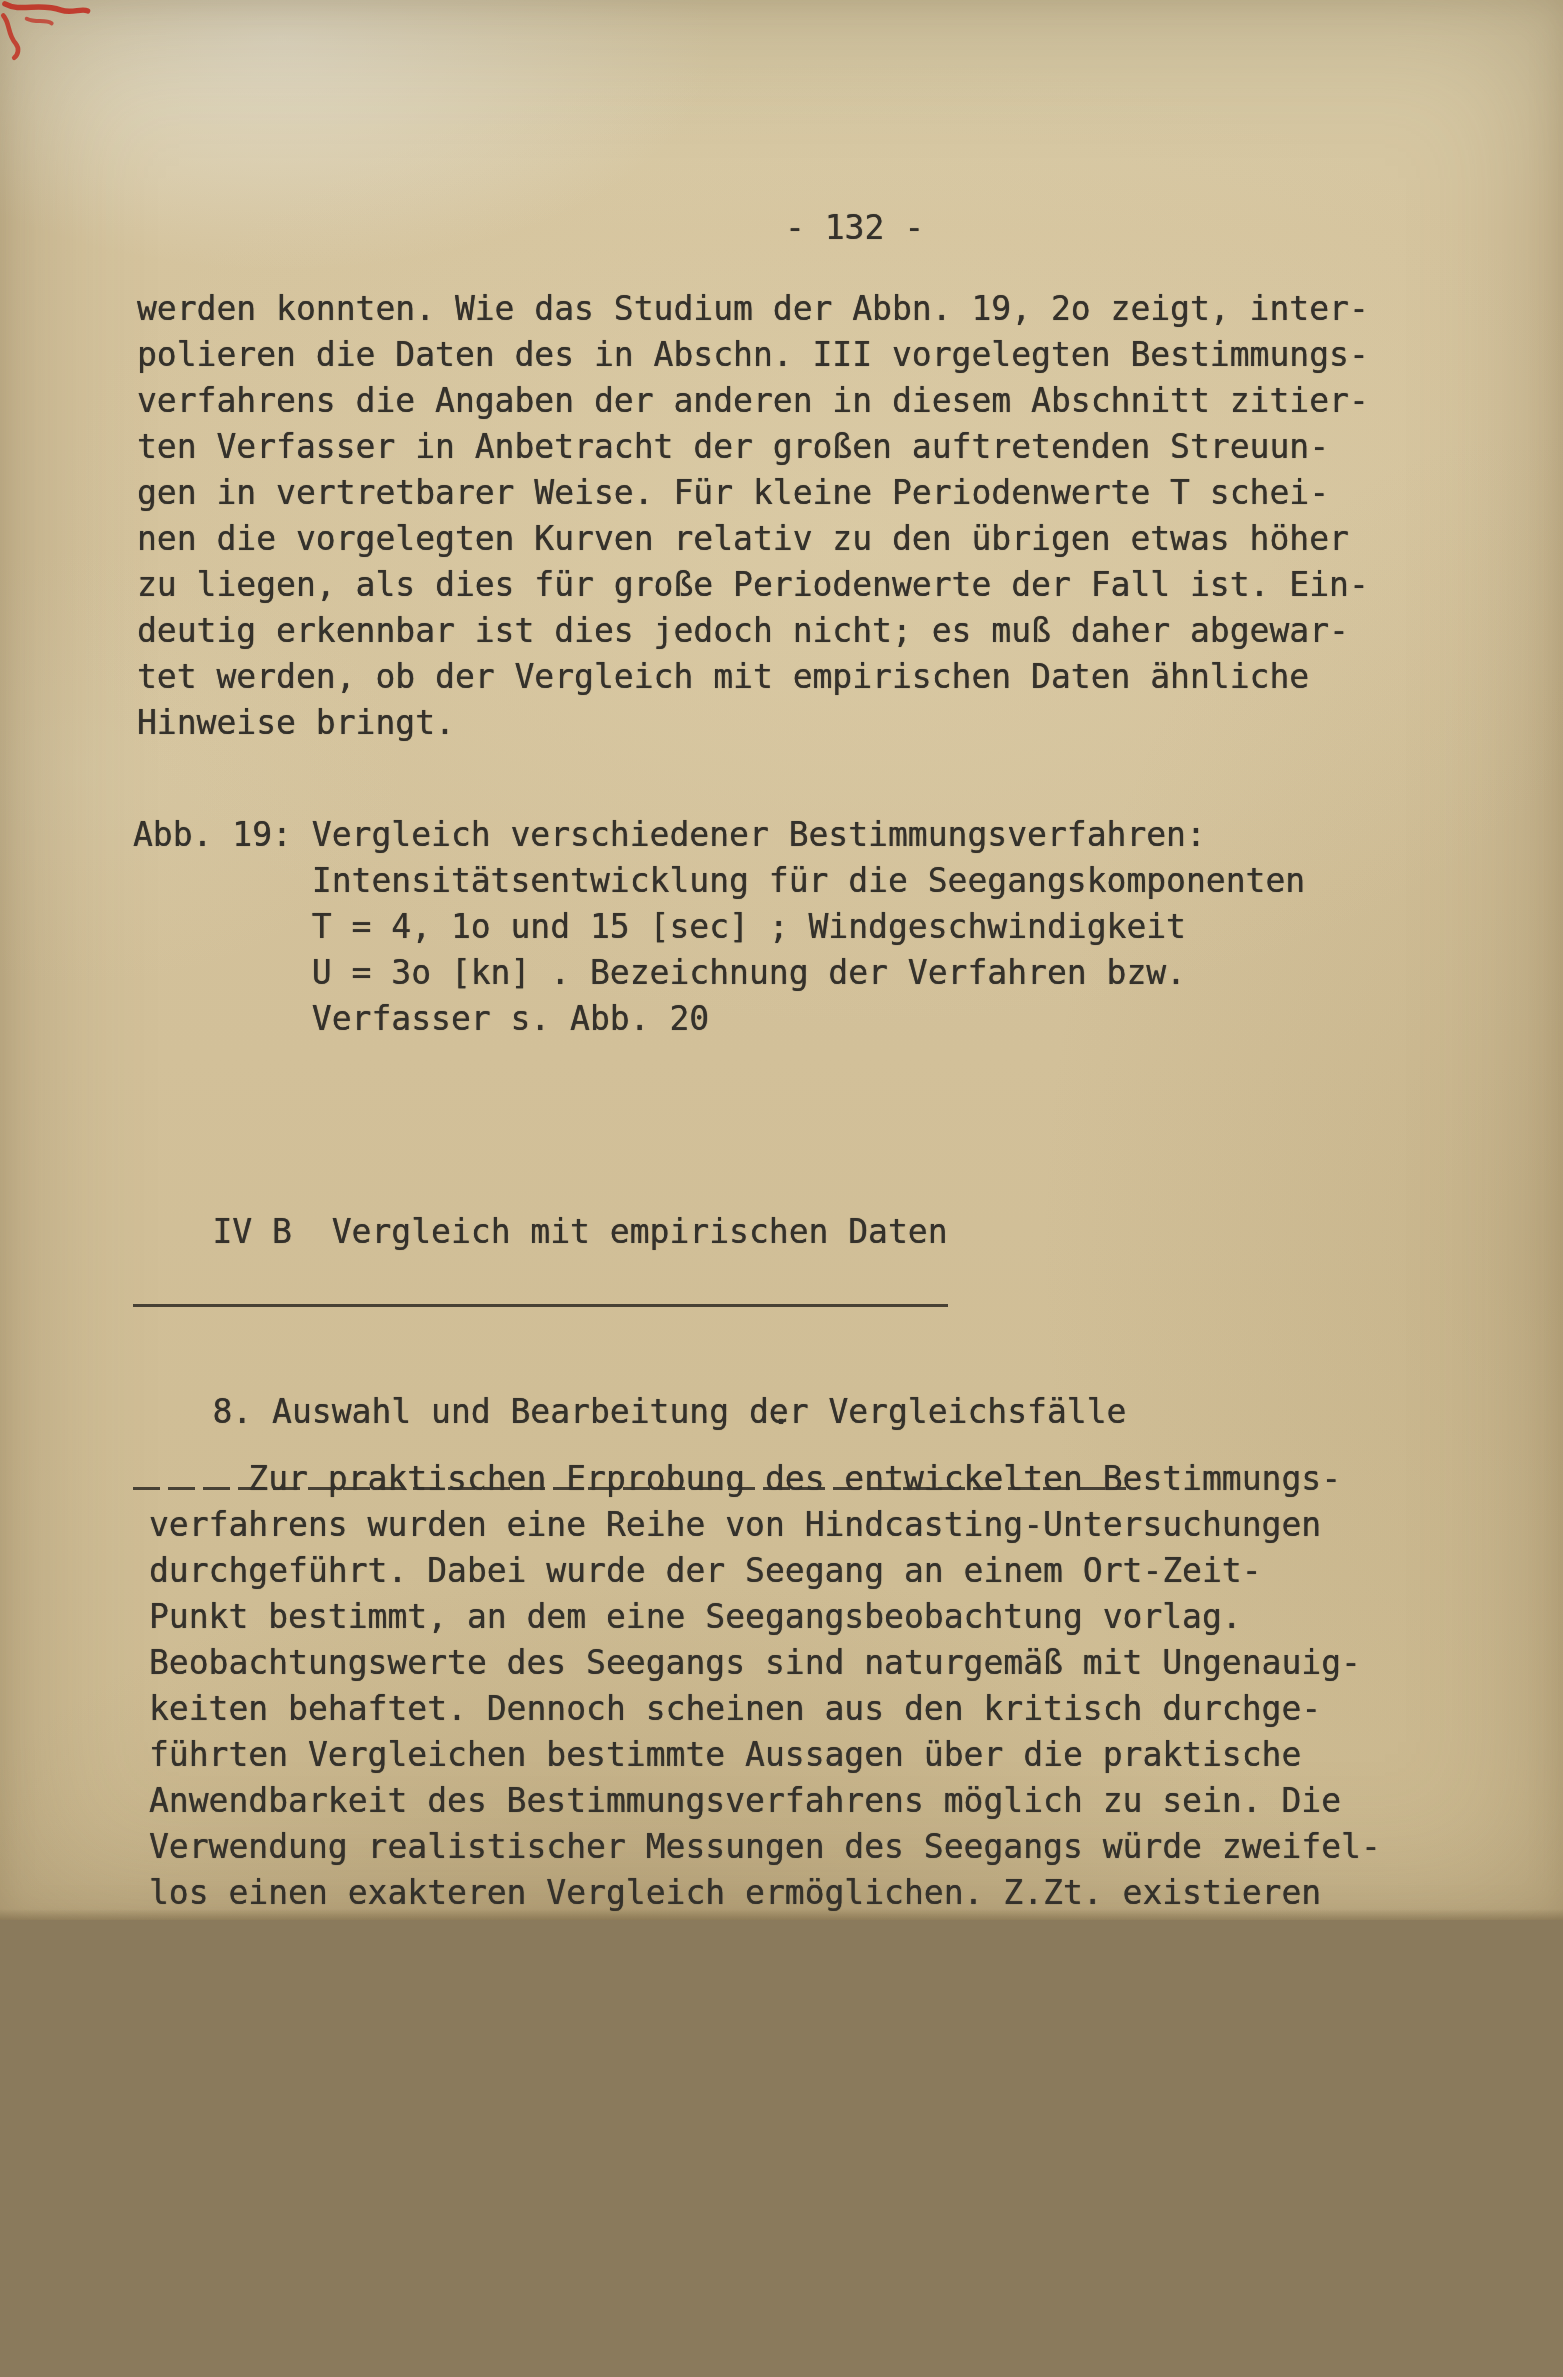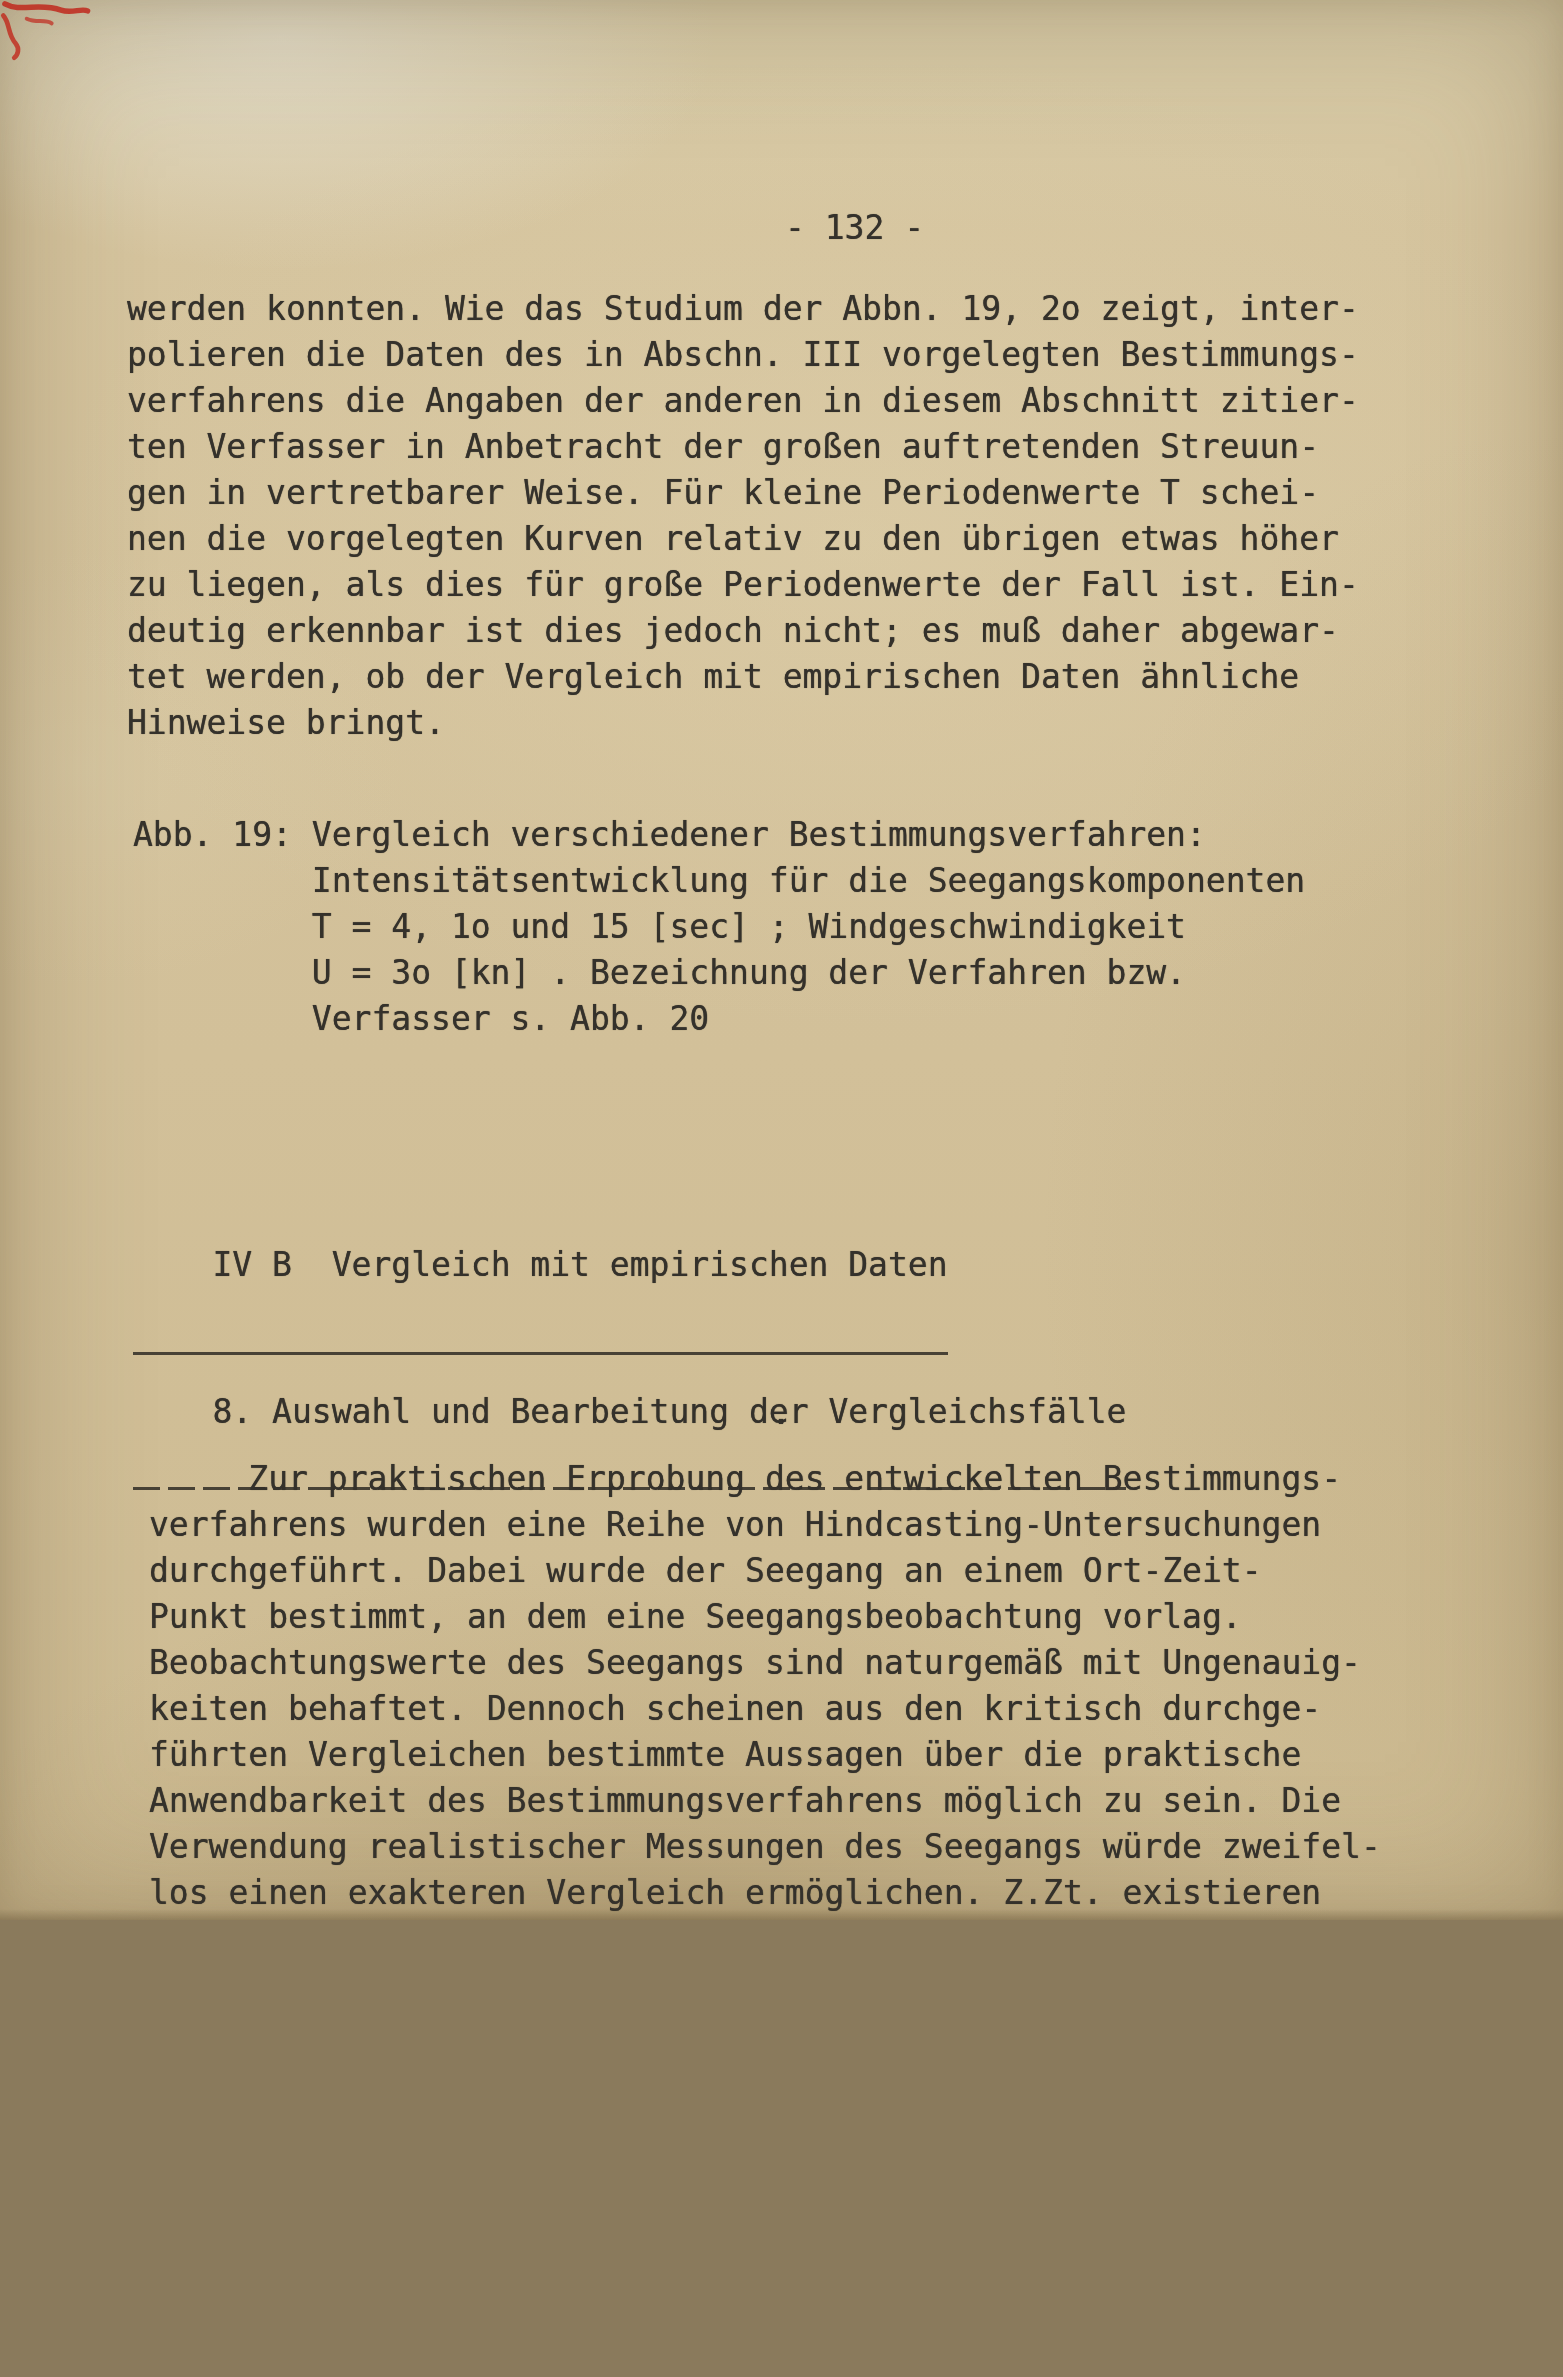--- a/index.html
+++ b/index.html
@@ -29,30 +29,30 @@
     position: absolute;
     font-size: 33px;
     line-height: 46px;
     white-space: pre;
     color: #34312b;
     text-shadow: 0 0 0.8px rgba(42,39,33,0.75), 0.4px 0.4px 0 rgba(42,39,33,0.22);
   }
 
   .page-number { top: 205px; left: 785px; }
 
-  .para-1 { top: 286px; left: 127px; }
+  .para-1 { top: 286px; left: 137px; }
 
   .caption { top: 812px; left: 133px; }
 
   .heading-wrap {
     display: inline-block;
   }
   .section-heading-wrap {
-    top: 1196px; left: 133px;
-    padding-bottom: 18px;
+    top: 1163px; left: 133px;
+    padding-bottom: 3px;
     border-bottom: 3.1px solid rgba(52,48,40,0.88);
   }
   .subsection-heading-wrap {
     top: 1343px; left: 133px;
   }
   .dash-line {
     height: 3.1px;
     margin-top: 6.3px;
     background-image: repeating-linear-gradient(90deg,
       rgba(52,48,40,0.88) 0 26.6px,

